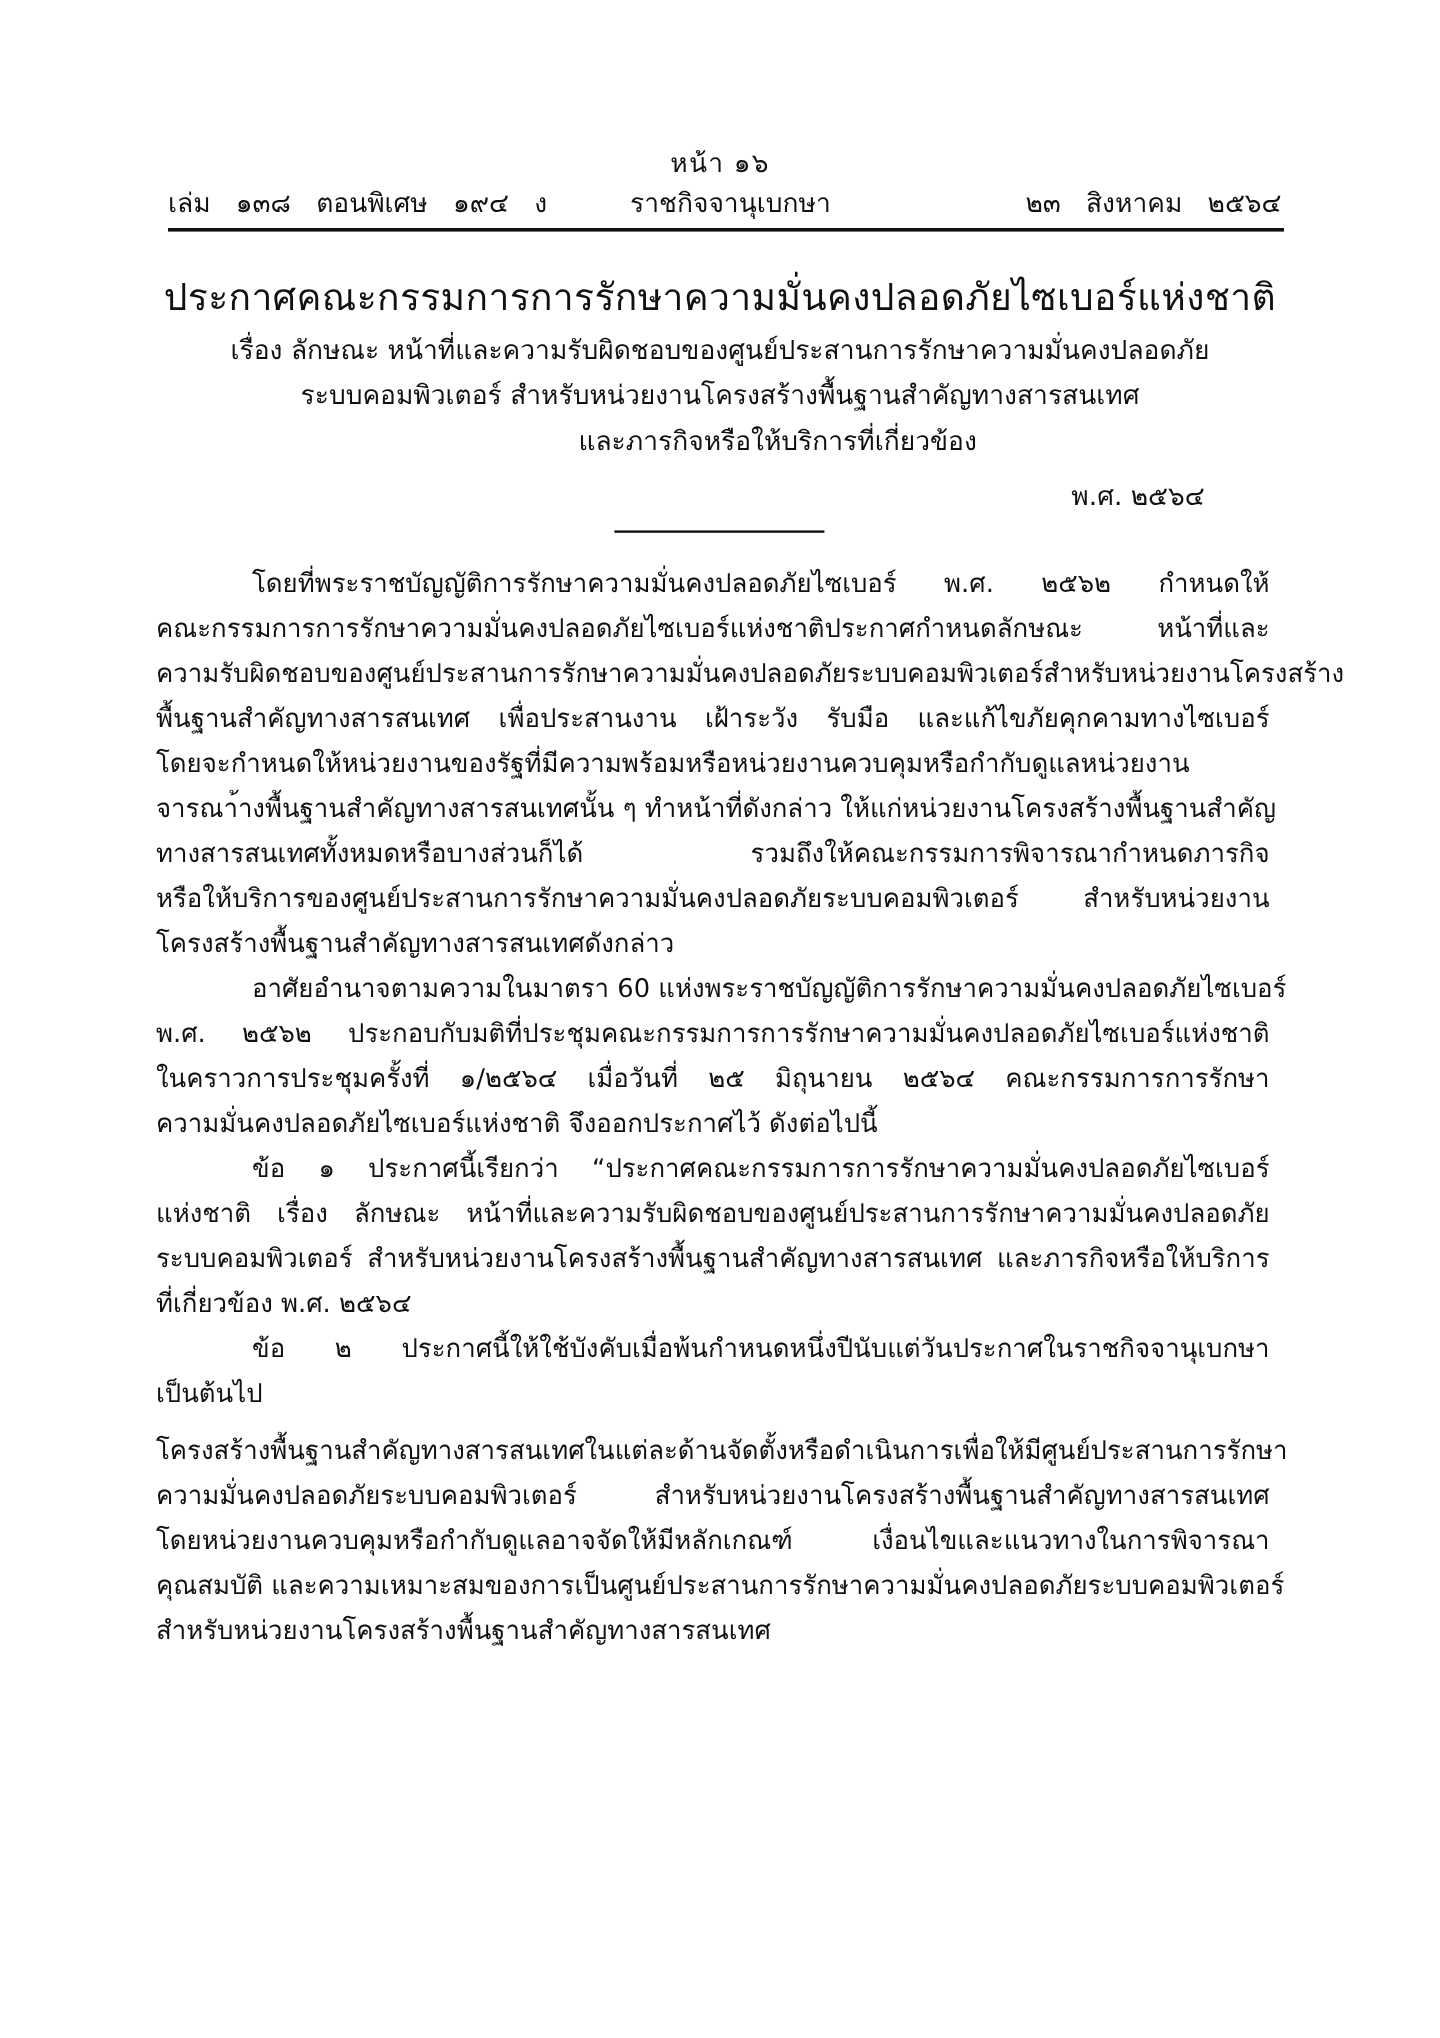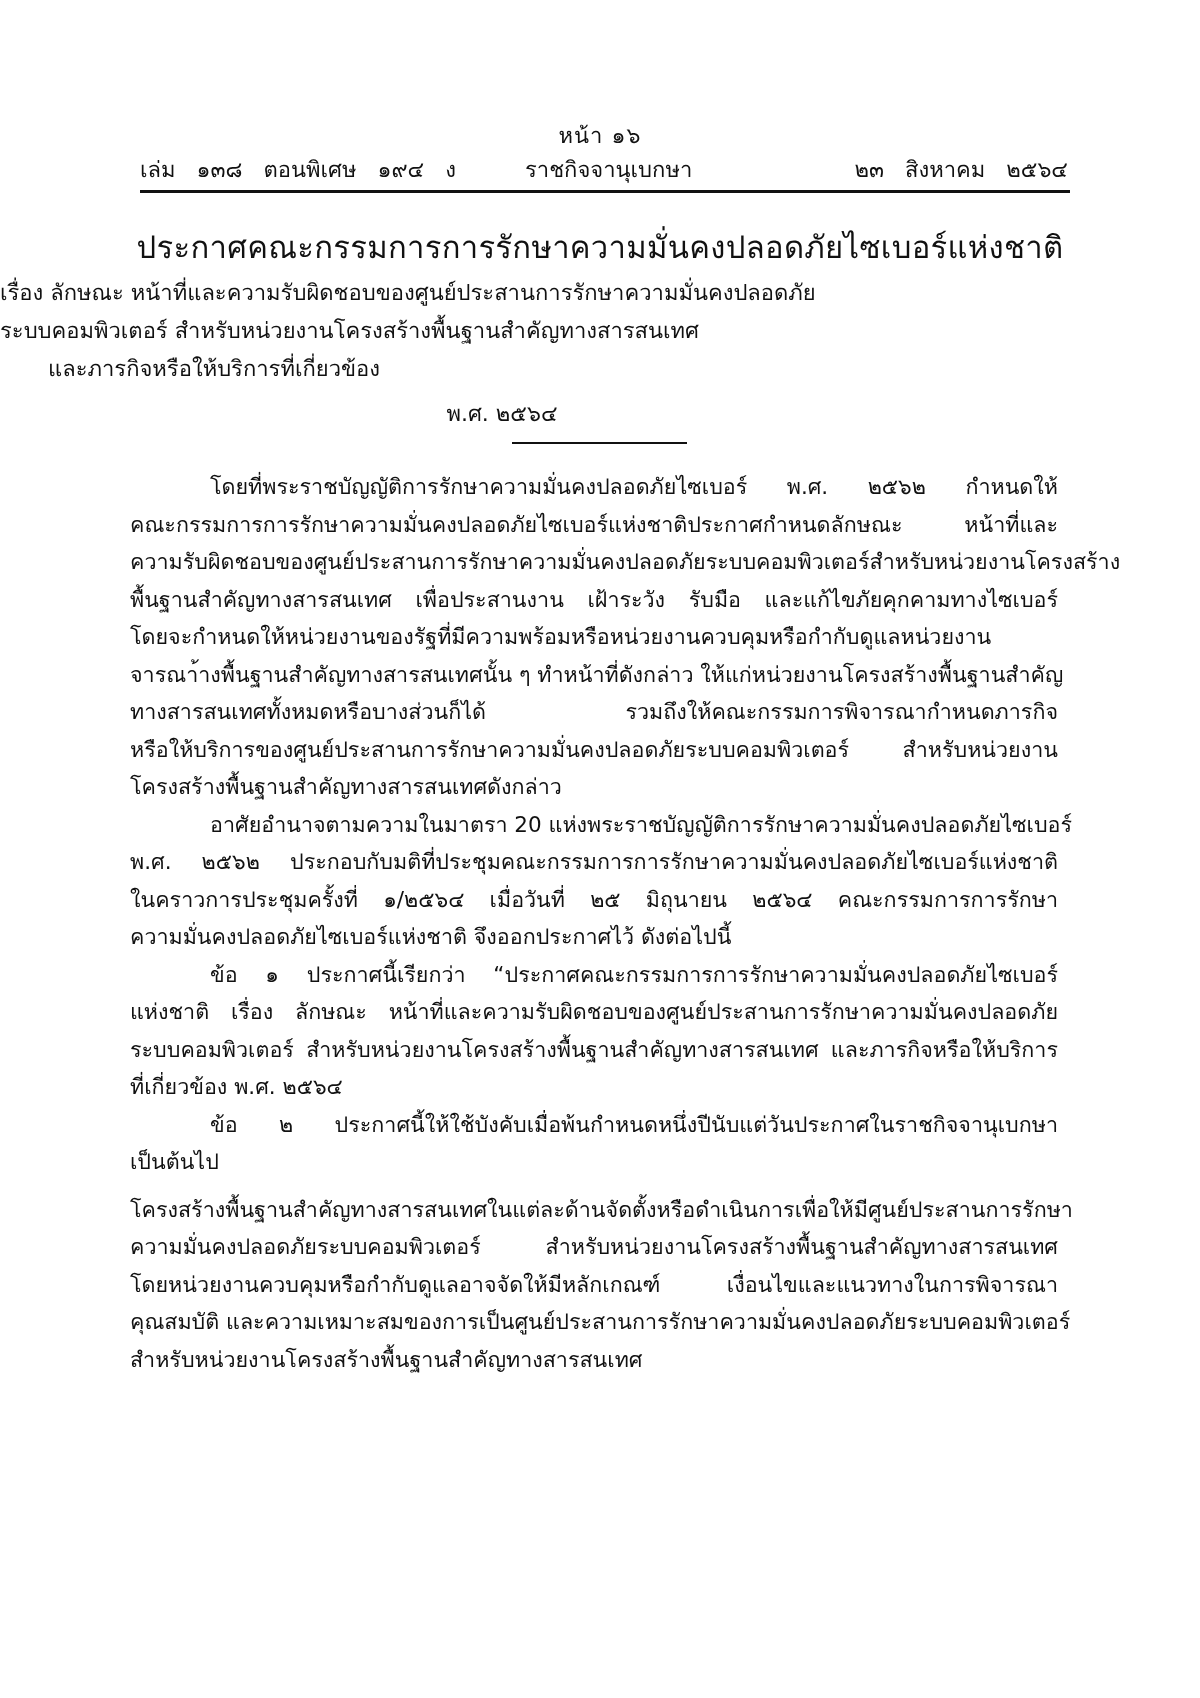--- a/index.html
+++ b/index.html
@@ -59,31 +59,32 @@
     position: absolute;
     top: 222px;
     left: 0; width: 1200px;
     text-align: center;
     font-size: 31px;
     letter-spacing: 0.3px;
   }
   .subject {
     position: absolute;
     left: 0; width: 1200px;
+    text-align: center;
     font-size: 22px;
     line-height: 38px;
   }
   .subject.l1 { top: 274px; }
   .subject.l2 { top: 312px; }
   .subject.l3 { top: 350px; padding-left: 48px; }
   .year {
     position: absolute;
     top: 396px;
     left: 0; width: 1004px;
-    text-align: center;
+    text-align: right;
     font-size: 22px;
   }
   .title-rule {
     position: absolute;
     top: 442px;
     left: 512px;
     width: 175px;
     border-top: 2px solid #111;
   }
   .body {
@@ -143,21 +144,21 @@
       <span class="line">ความรับผิดชอบของศูนย์ประสานการรักษาความมั่นคงปลอดภัยระบบคอมพิวเตอร์สำหรับหน่วยงานโครงสร้าง</span>
       <span class="line">พื้นฐานสำคัญทางสารสนเทศ  เพื่อประสานงาน  เฝ้าระวัง  รับมือ  และแก้ไขภัยคุกคามทางไซเบอร์</span>
       <span class="line">โดยจะกำหนดให้หน่วยงานของรัฐที่มีความพร้อมหรือหน่วยงานควบคุมหรือกำกับดูแลหน่วยงาน</span>
       <span class="line">จารณา้างพื้นฐานสำคัญทางสารสนเทศนั้น ๆ  ทำหน้าที่ดังกล่าว  ให้แก่หน่วยงานโครงสร้างพื้นฐานสำคัญ</span>
       <span class="line">ทางสารสนเทศทั้งหมดหรือบางส่วนก็ได้  รวมถึงให้คณะกรรมการพิจารณากำหนดภารกิจ</span>
       <span class="line">หรือให้บริการของศูนย์ประสานการรักษาความมั่นคงปลอดภัยระบบคอมพิวเตอร์  สำหรับหน่วยงาน</span>
       <span class="line last">โครงสร้างพื้นฐานสำคัญทางสารสนเทศดังกล่าว</span>
     </div>
 
     <div class="para">
-      <span class="line indent">อาศัยอำนาจตามความในมาตรา  20  แห่งพระราชบัญญัติการรักษาความมั่นคงปลอดภัยไซเบอร์</span>
+      <span class="line indent">อาศัยอำนาจตามความในมาตรา  60  แห่งพระราชบัญญัติการรักษาความมั่นคงปลอดภัยไซเบอร์</span>
       <span class="line">พ.ศ.  ๒๕๖๒  ประกอบกับมติที่ประชุมคณะกรรมการการรักษาความมั่นคงปลอดภัยไซเบอร์แห่งชาติ</span>
       <span class="line">ในคราวการประชุมครั้งที่  ๑/๒๕๖๔  เมื่อวันที่  ๒๕  มิถุนายน  ๒๕๖๔  คณะกรรมการการรักษา</span>
       <span class="line last">ความมั่นคงปลอดภัยไซเบอร์แห่งชาติ  จึงออกประกาศไว้  ดังต่อไปนี้</span>
     </div>
 
     <div class="para">
       <span class="line indent">ข้อ  ๑  ประกาศนี้เรียกว่า  “ประกาศคณะกรรมการการรักษาความมั่นคงปลอดภัยไซเบอร์</span>
       <span class="line">แห่งชาติ  เรื่อง  ลักษณะ  หน้าที่และความรับผิดชอบของศูนย์ประสานการรักษาความมั่นคงปลอดภัย</span>
       <span class="line">ระบบคอมพิวเตอร์  สำหรับหน่วยงานโครงสร้างพื้นฐานสำคัญทางสารสนเทศ  และภารกิจหรือให้บริการ</span>
       <span class="line last">ที่เกี่ยวข้อง  พ.ศ.  ๒๕๖๔</span>

